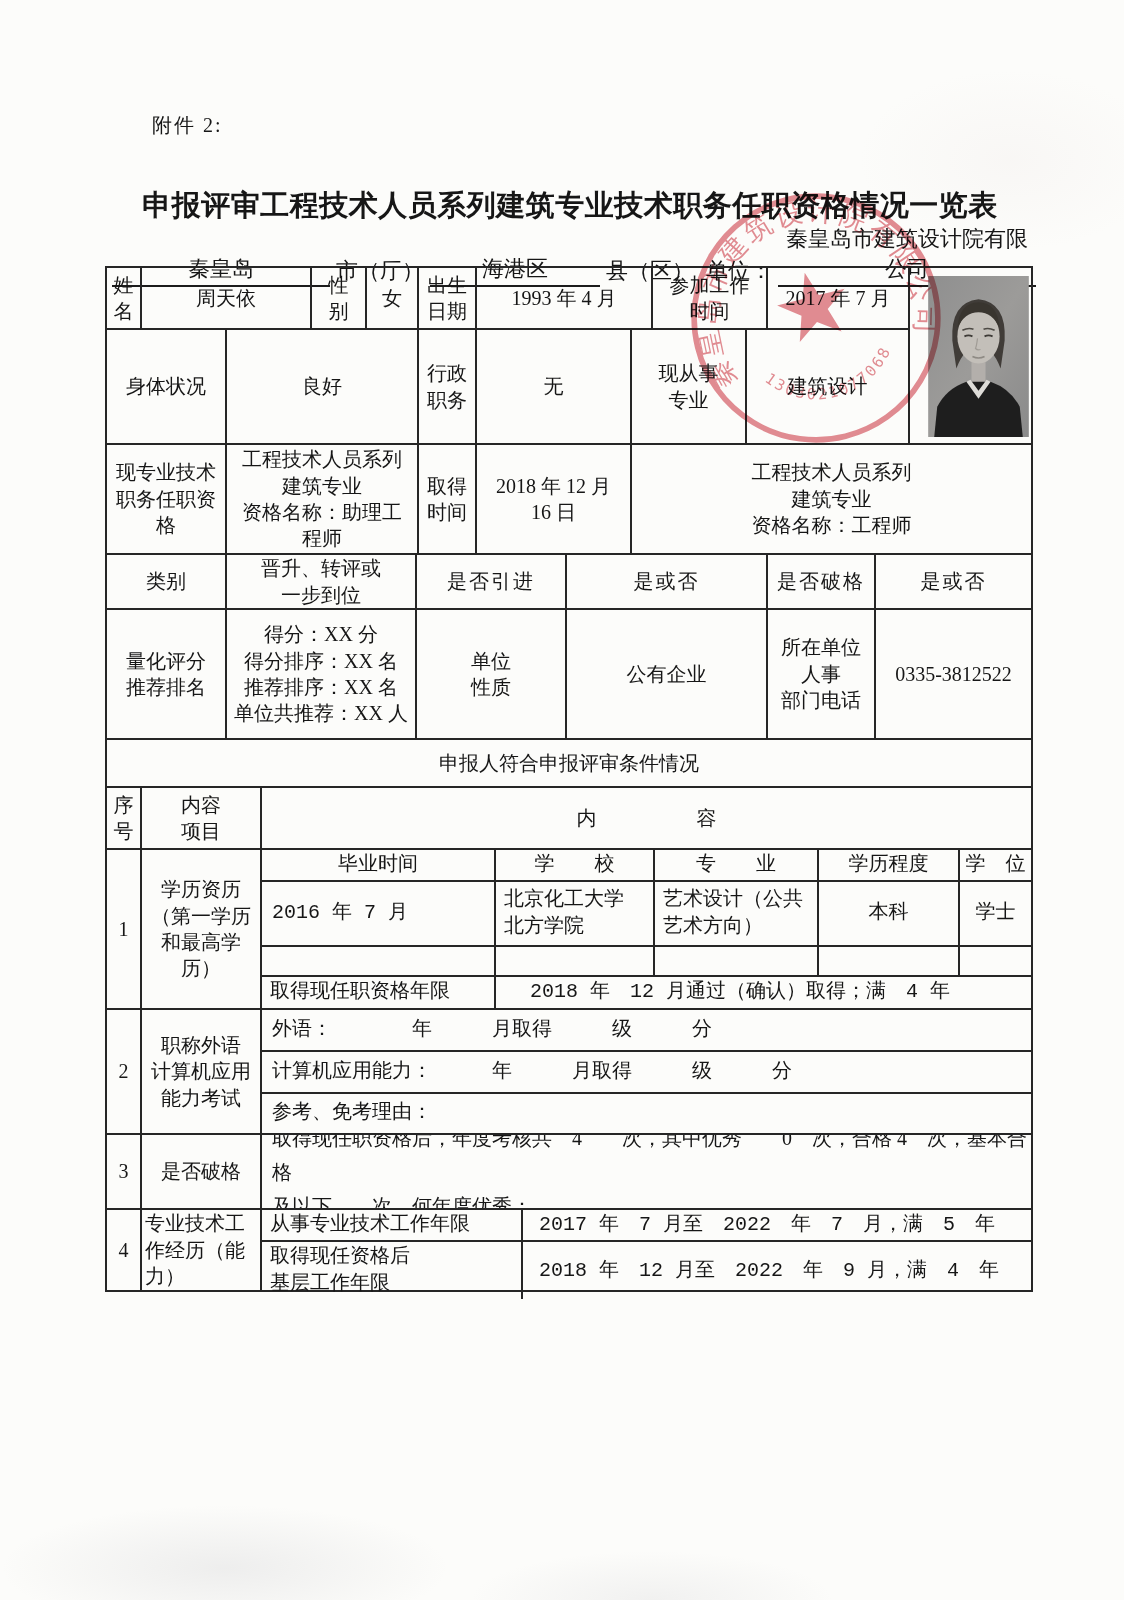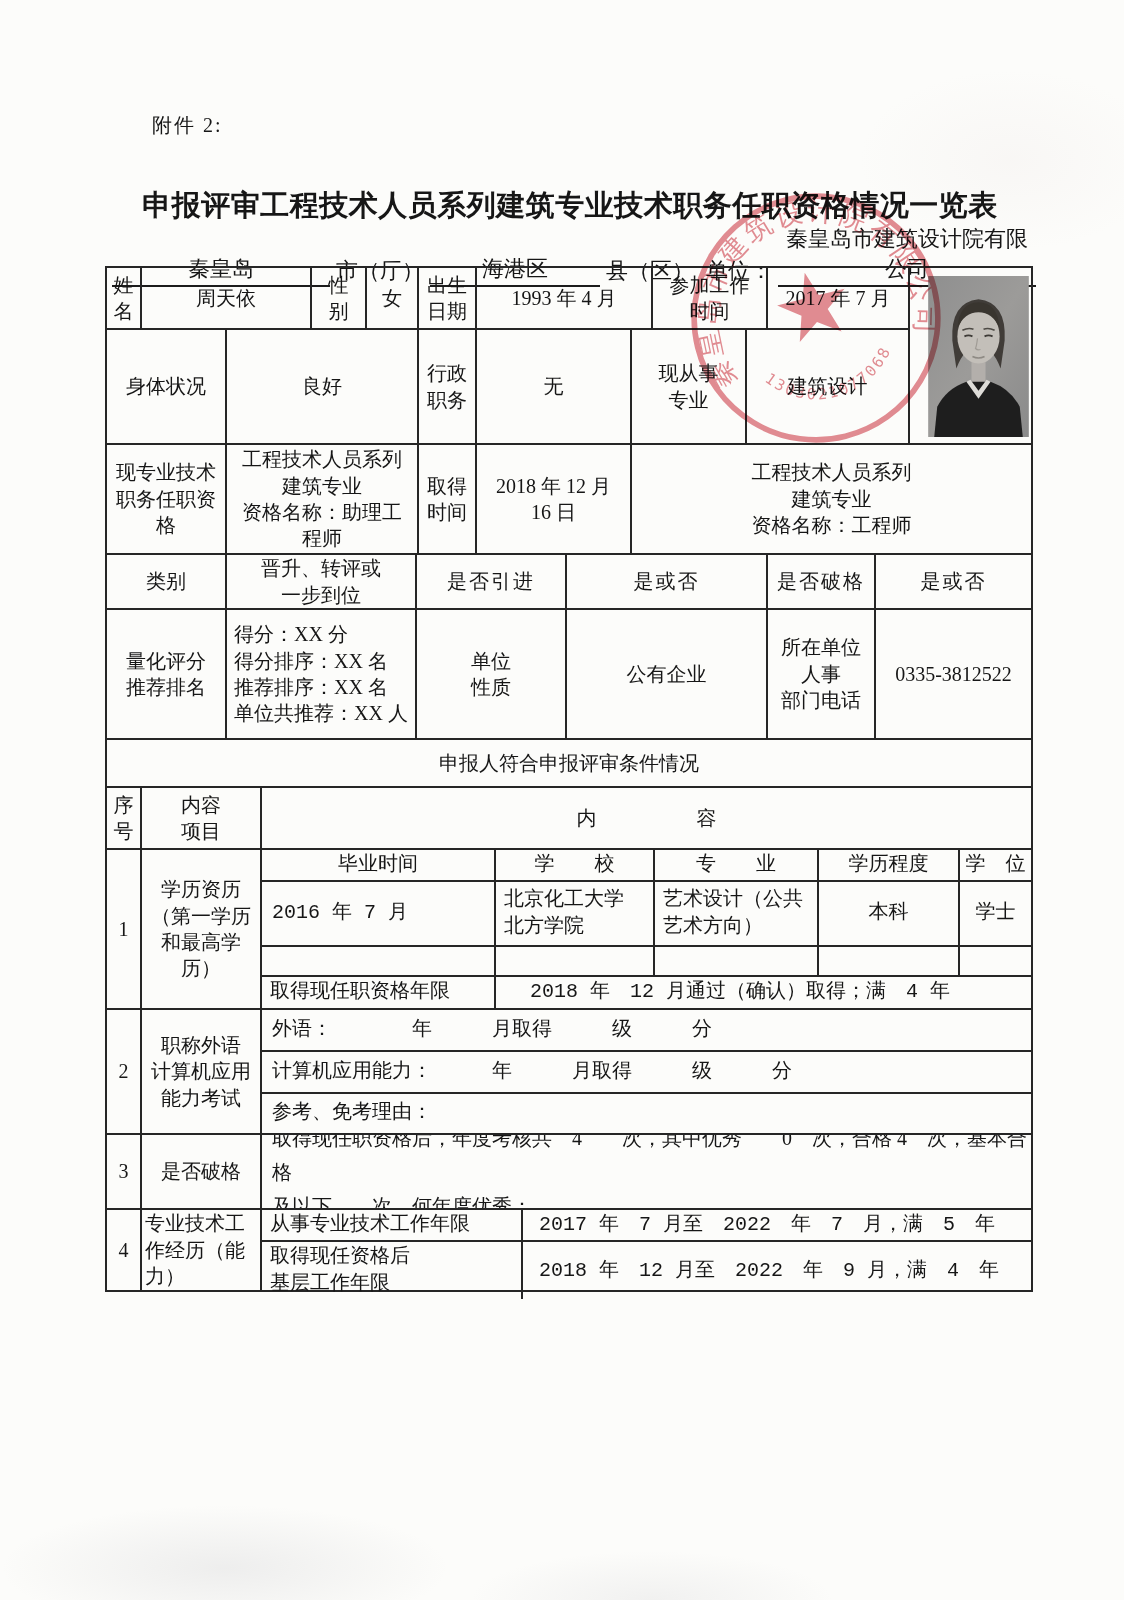--- a/index.html
+++ b/index.html
@@ -148,21 +148,21 @@
 一步到位</div>
       <div class="cell sp2" style="width:150px">是否引进</div>
       <div class="cell sp2" style="width:201px">是或否</div>
       <div class="cell sp2" style="width:108px">是否破格</div>
       <div class="cell sp2 fl">是或否</div>
     </div>
 
     <div class="trow" style="height:130px">
       <div class="cell" style="width:120px">量化评分
 推荐排名</div>
-      <div class="cell" style="width:190px;text-align:left">得分：XX 分
+      <div class="cell" style="width:190px;text-align:center">得分：XX 分
 得分排序：XX 名
 推荐排序：XX 名
 单位共推荐：XX 人</div>
       <div class="cell" style="width:150px">单位
 性质</div>
       <div class="cell" style="width:201px">公有企业</div>
       <div class="cell" style="width:108px">所在单位
 人事
 部门电话</div>
       <div class="cell fl">0335-3812522</div>

